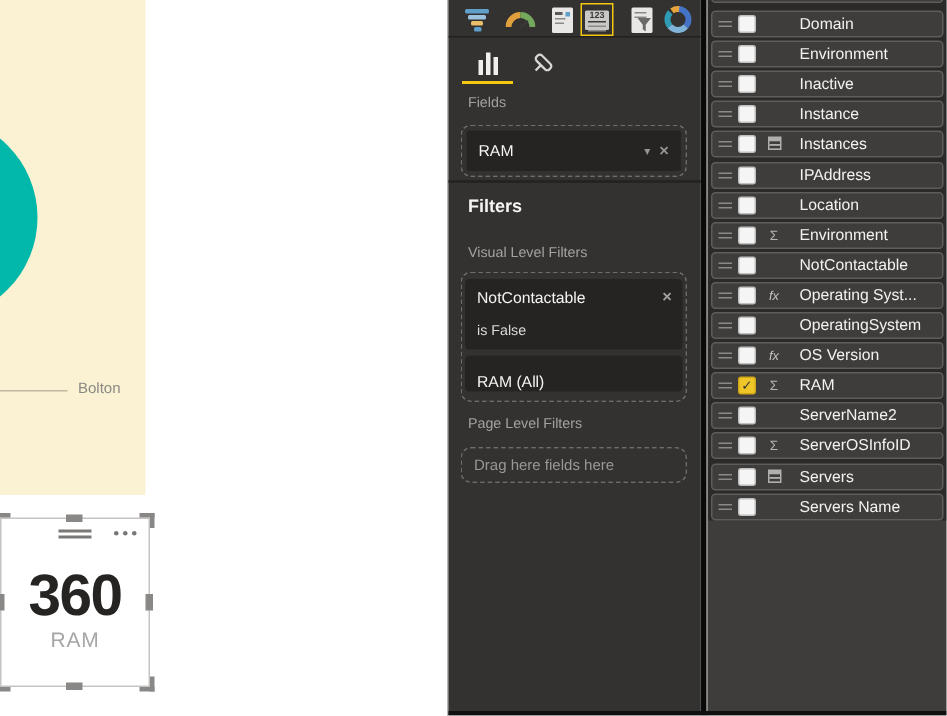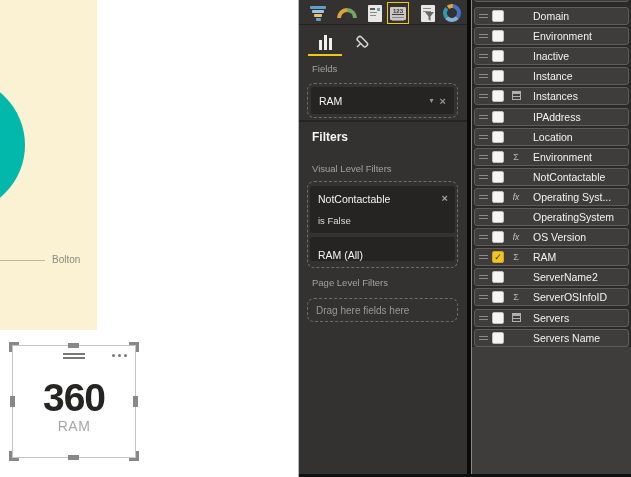--- a/index.html
+++ b/index.html
@@ -9,21 +9,21 @@
   .abs { position:absolute; }
 
   
   #canvas { left:0; top:0; width:298px; height:477px; background:#ffffff; overflow:hidden; }
   #donut-visual { left:0; top:0; width:97px; height:330px; background:#FBF2D3; overflow:hidden; }
   #donut-slice { left:-111px; top:77px; width:136px; height:136px; border-radius:50%; background:#01B8AA; }
   #donut-leader { left:0; top:260px; width:45px; height:1px; background:#bdb7a2; }
   #donut-label { left:52px; top:254px; font-size:10px; color:#8a8a85; }
 
   
-  #card-visual { left:12px; top:345px; width:124px; height:113px; background:#fff;
+  #card-visual { left:0; top:345px; width:100px; height:113px; background:#fff;
     border:1px solid #c6c4c2; }
   .bracket { position:absolute; width:10px; height:10px; border:0 solid #8a8886; }
   .br-tl { left:-4px; top:-4px; border-left-width:3px; border-top-width:3px; }
   .br-tr { right:-4px; top:-4px; border-right-width:3px; border-top-width:3px; }
   .br-bl { left:-4px; bottom:-4px; border-left-width:3px; border-bottom-width:3px; }
   .br-br { right:-4px; bottom:-4px; border-right-width:3px; border-bottom-width:3px; }
   .handle { position:absolute; background:#8a8886; }
   .h-top    { left:50%; top:-3px; width:11px; height:5px; margin-left:-6px; }
   .h-bottom { left:50%; bottom:-3px; width:11px; height:5px; margin-left:-6px; }
   .h-left   { top:50%; left:-3px; width:5px; height:11px; margin-top:-6px; }

